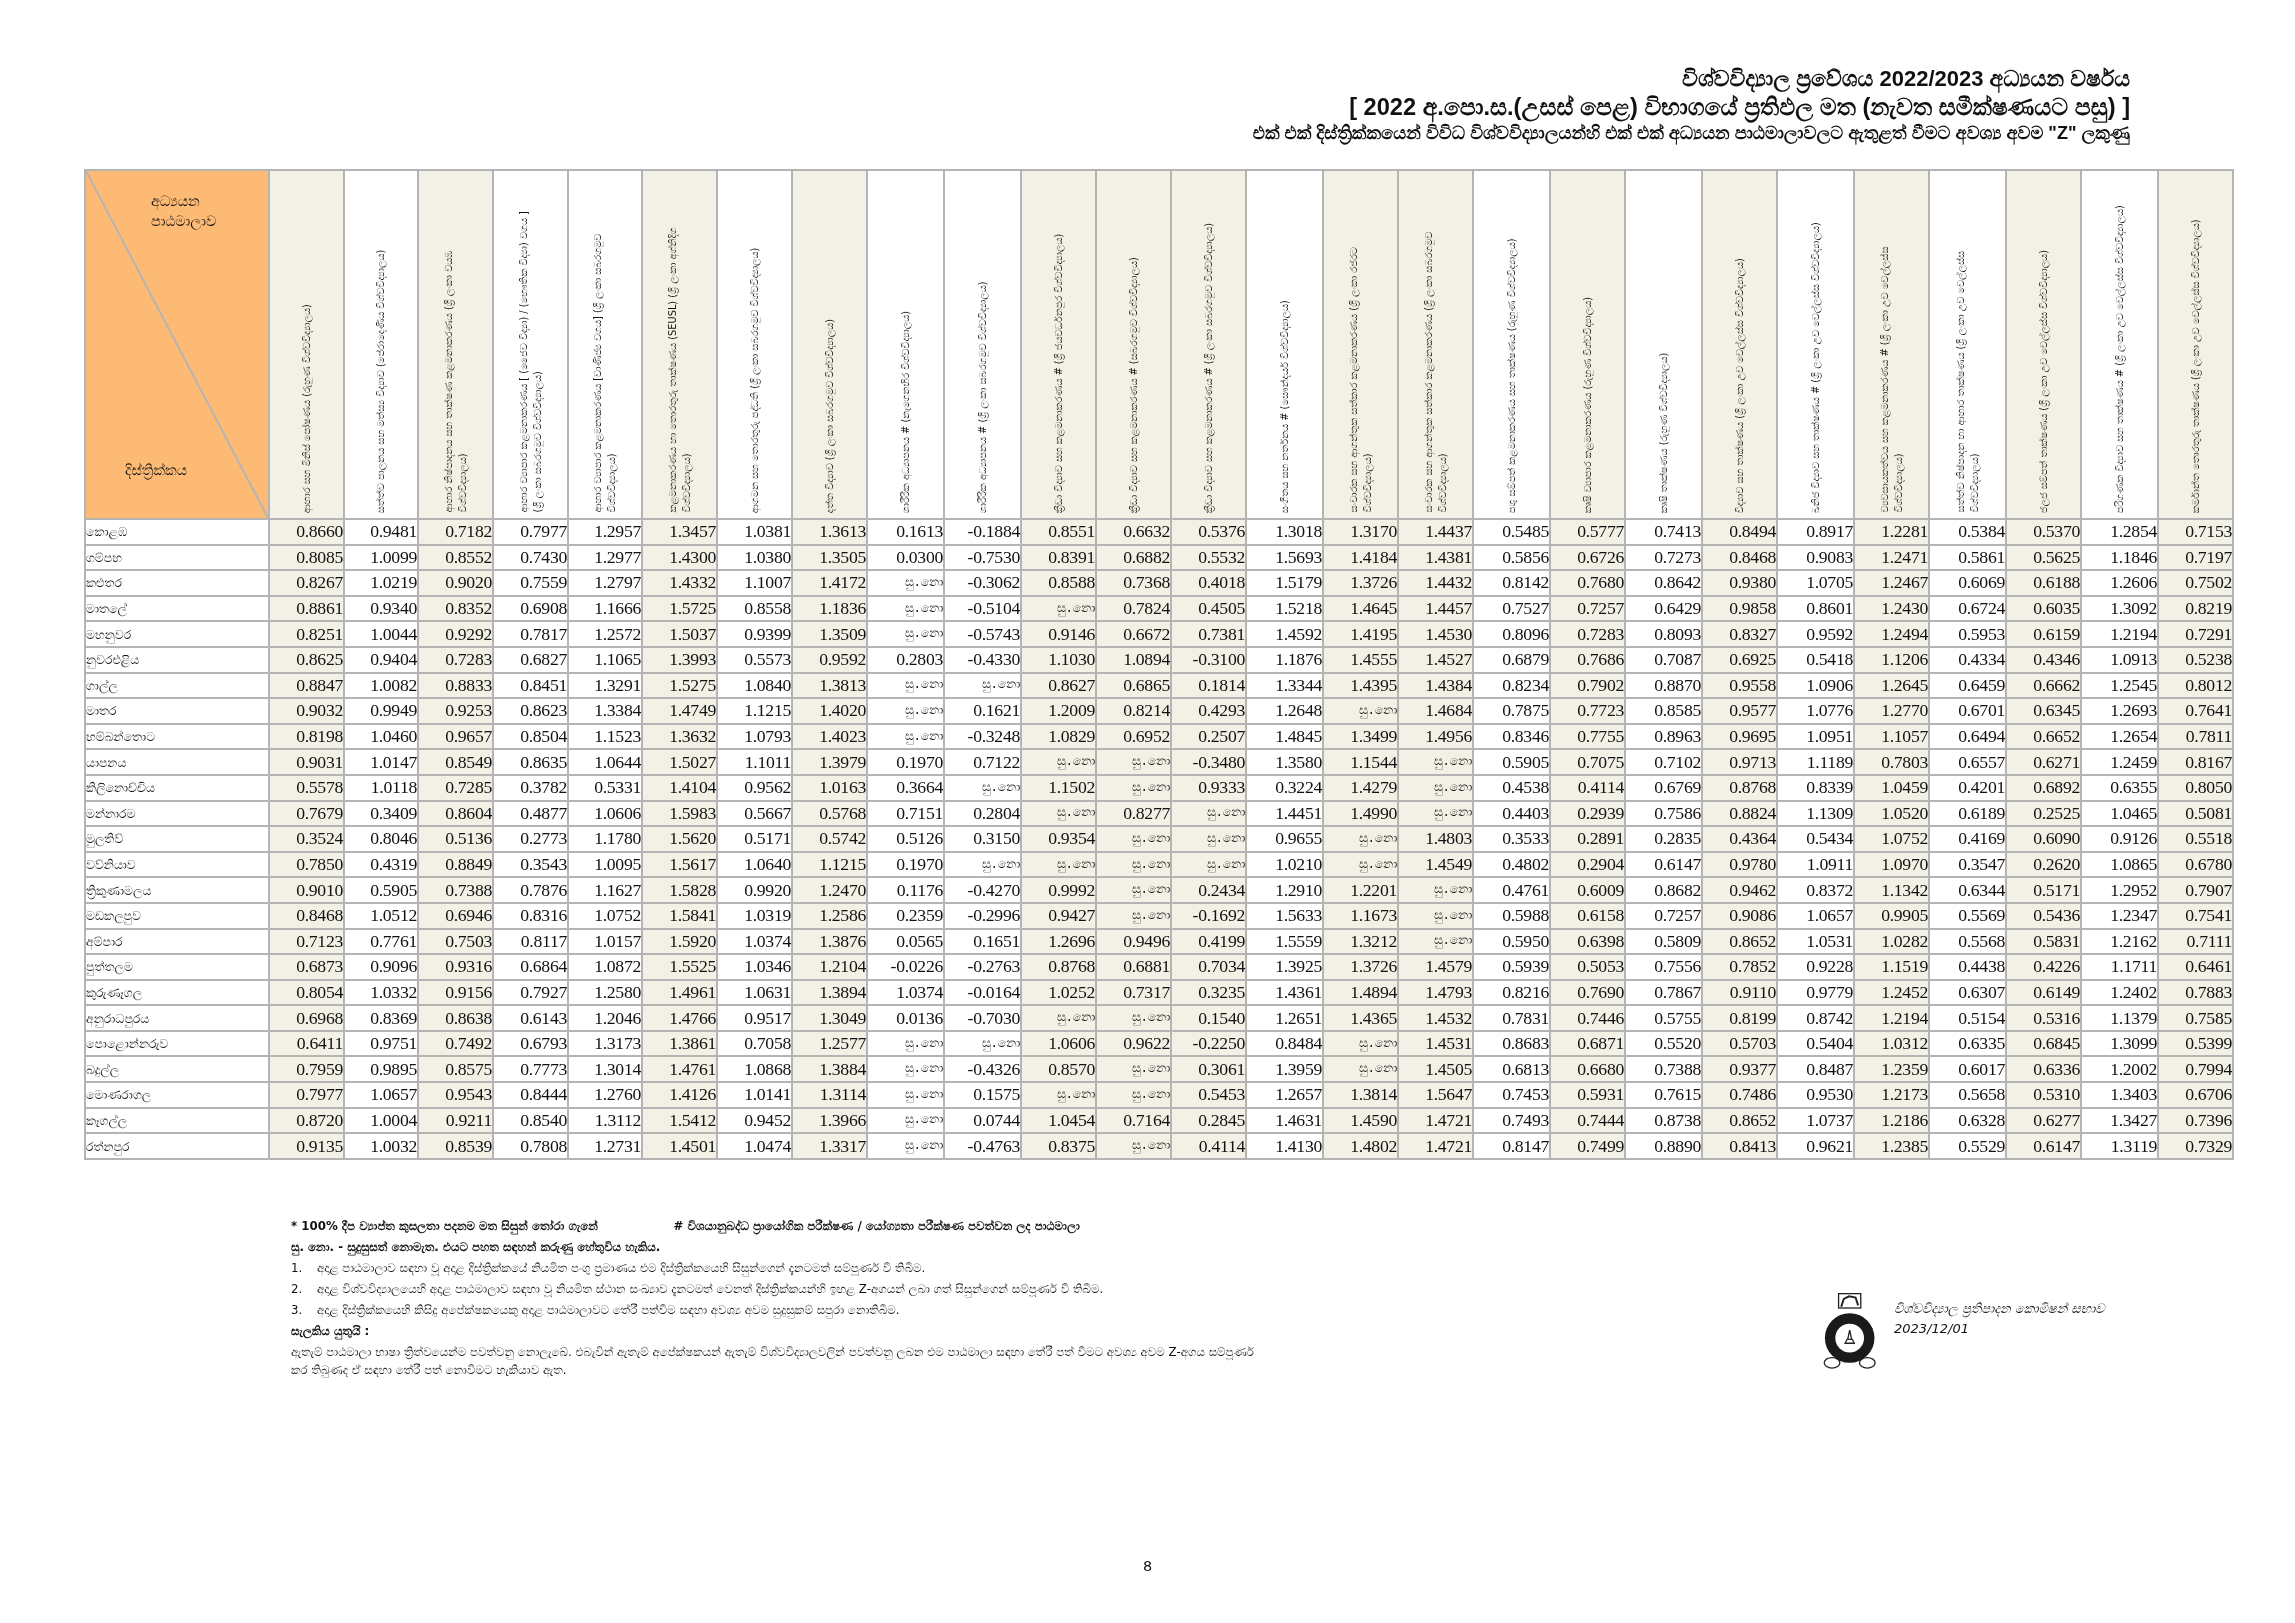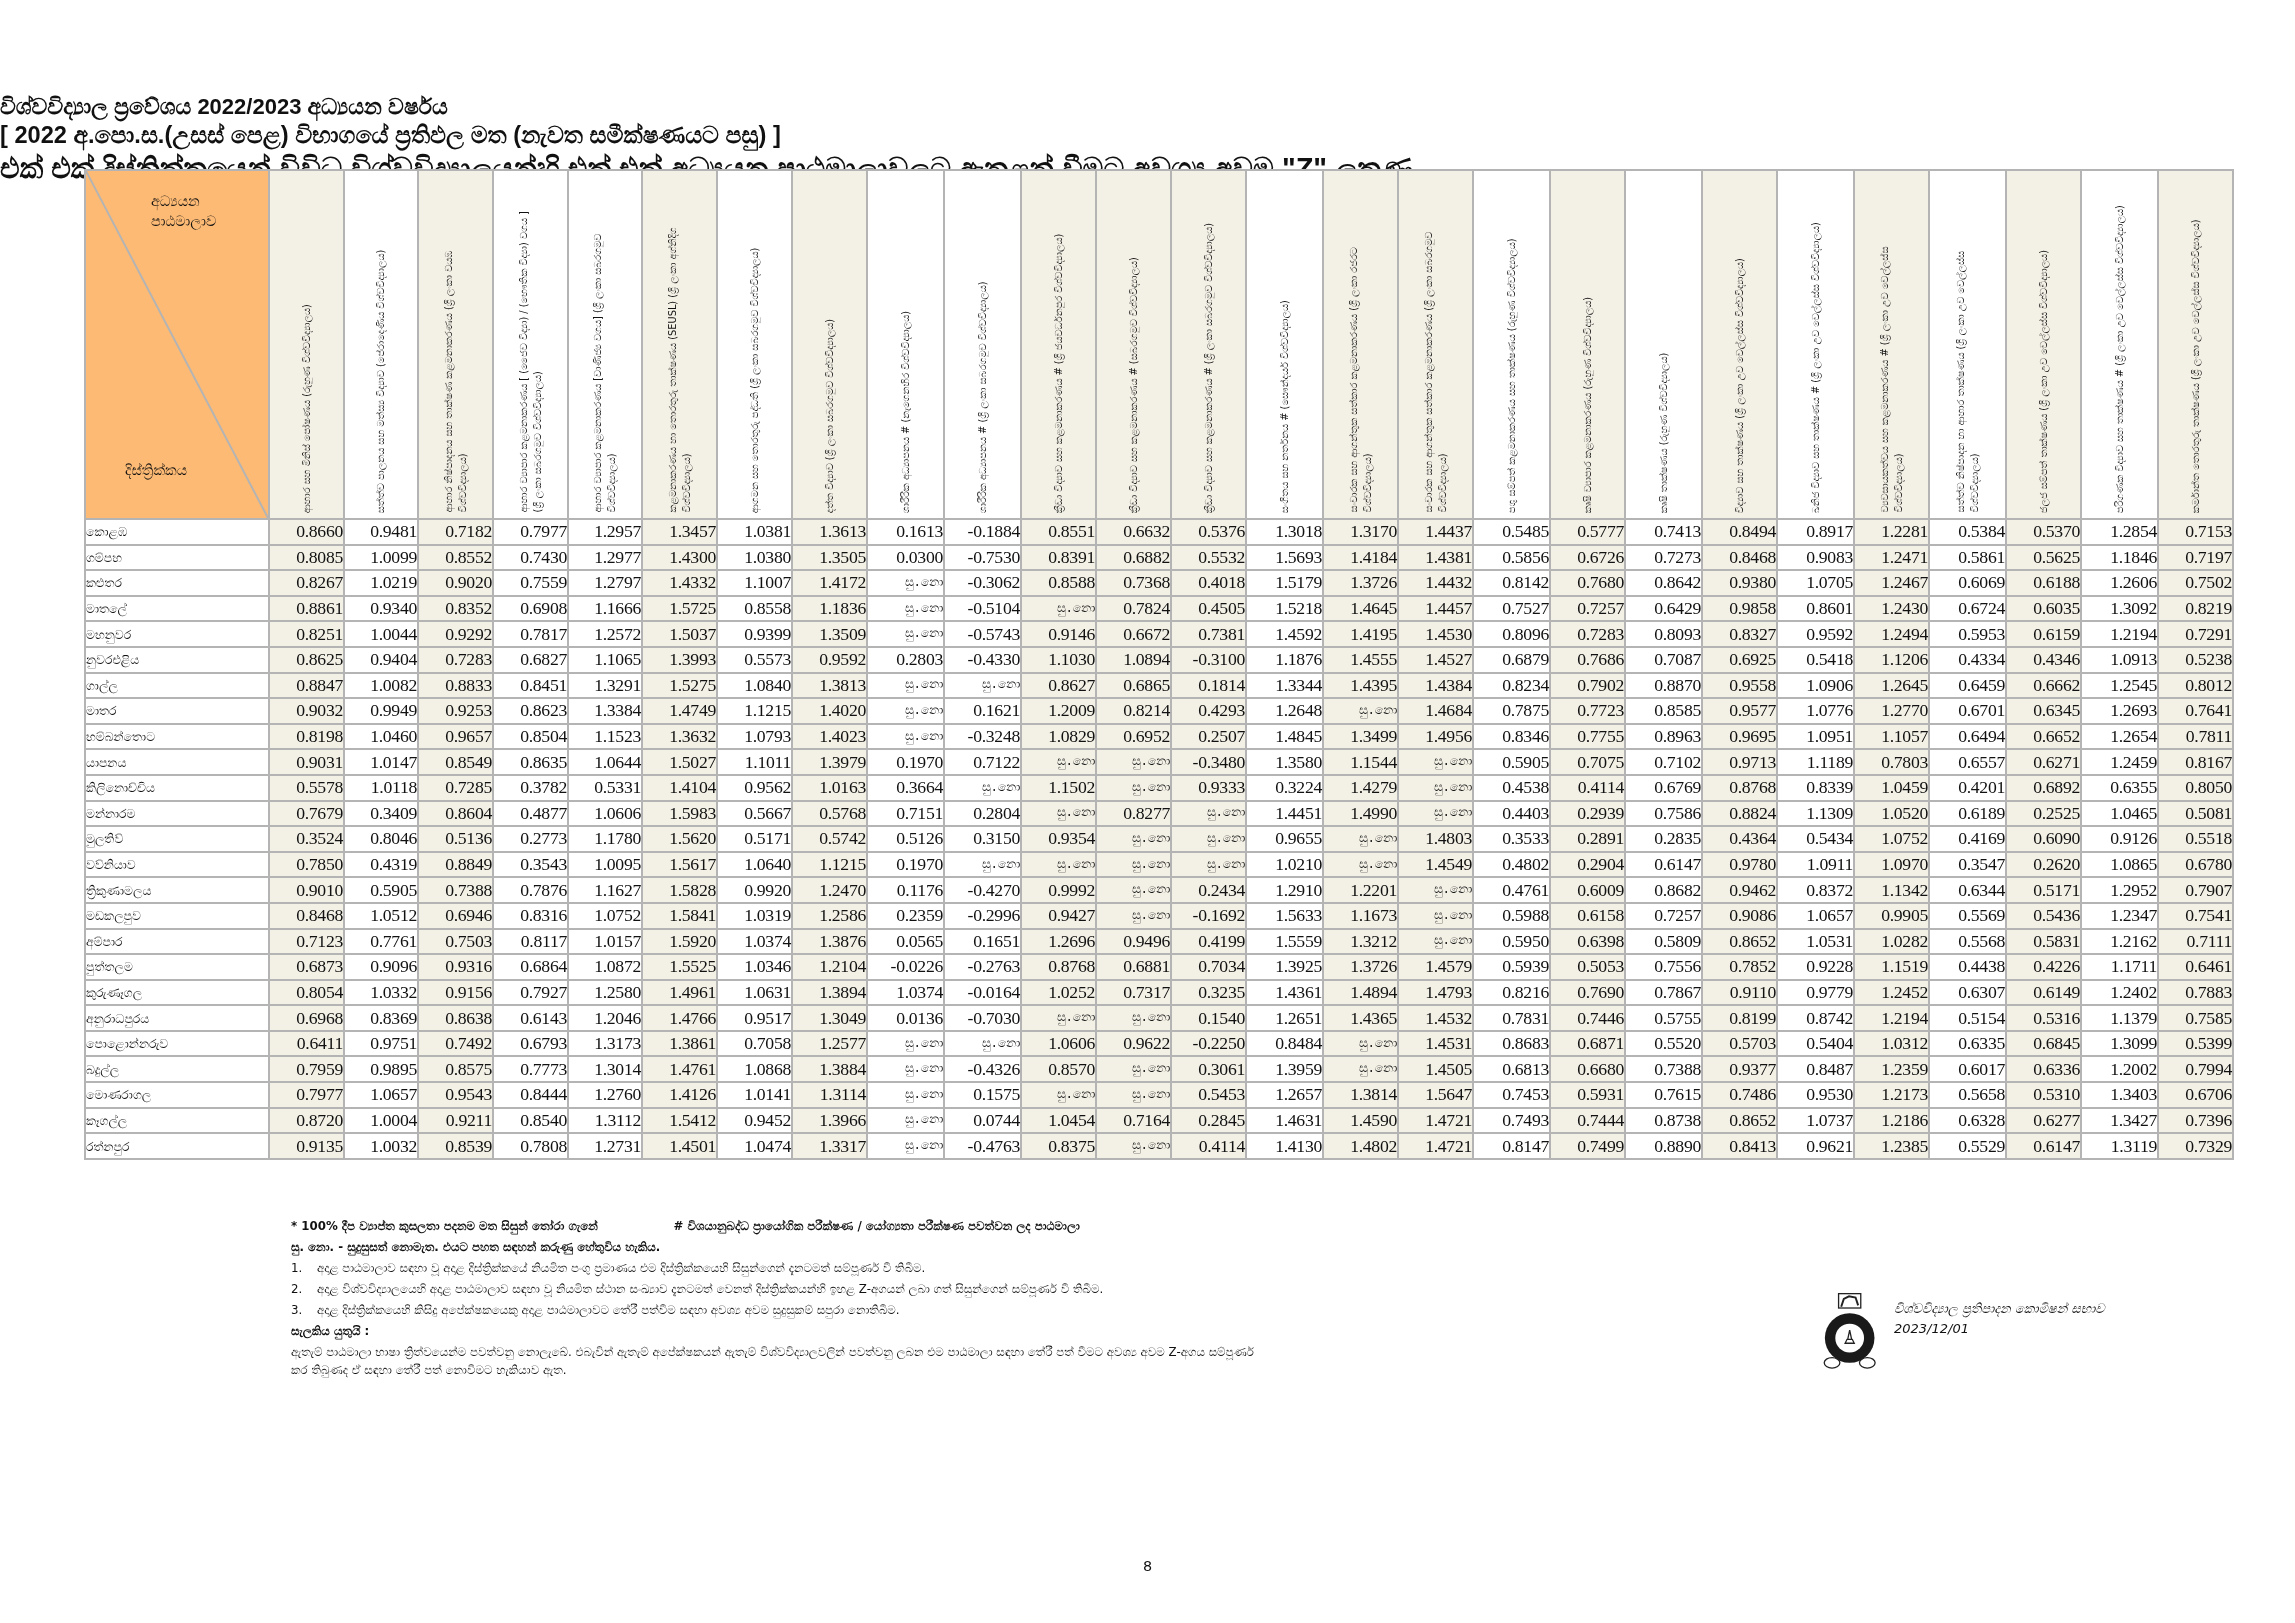--- a/index.html
+++ b/index.html
@@ -1,22 +1,22 @@
 <!DOCTYPE html>
 <html style="font-size:10.5px"><head>
 <meta charset="utf-8">
 <style>
   html,body{margin:0;padding:0;background:#ffffff;}
   body{width:2295px;height:1623px;position:relative;overflow:hidden;
        font-family:"Liberation Serif","DejaVu Serif",serif;color:#111;}
-  .title-block{position:absolute;left:0;top:65px;width:2130px;text-align:left;margin-top:28px;}
+  .title-block{position:absolute;left:0;top:65px;width:2130px;text-align:right;}
   .title-line{font-family:"Liberation Sans","DejaVu Sans",sans-serif;font-weight:bold;line-height:1.25;}
   .t1{font-size:22px;}
   .t2{font-size:23.6px;}
-  .t3{font-size:29px;}
+  .t3{font-size:18px;}
 
   table.zt{position:absolute;left:84px;top:169px;border-collapse:collapse;
            table-layout:fixed;width:2103px;}
   table.zt td, table.zt th{border:2px solid #b4b4b4;padding:0;}
   th.corner{width:182px;height:347px;position:relative;background:#fdba74;vertical-align:top;}
   .corner svg{position:absolute;left:0;top:0;}
   .corner .top-lbl{position:absolute;left:65px;top:19.6px;font-family:"DejaVu Sans",sans-serif;
      font-size:14.4px;font-weight:normal;text-align:left;line-height:1.45;}
   .corner .bot-lbl{position:absolute;left:39px;bottom:39px;font-family:"DejaVu Sans",sans-serif;
      font-size:14.4px;font-weight:normal;}

